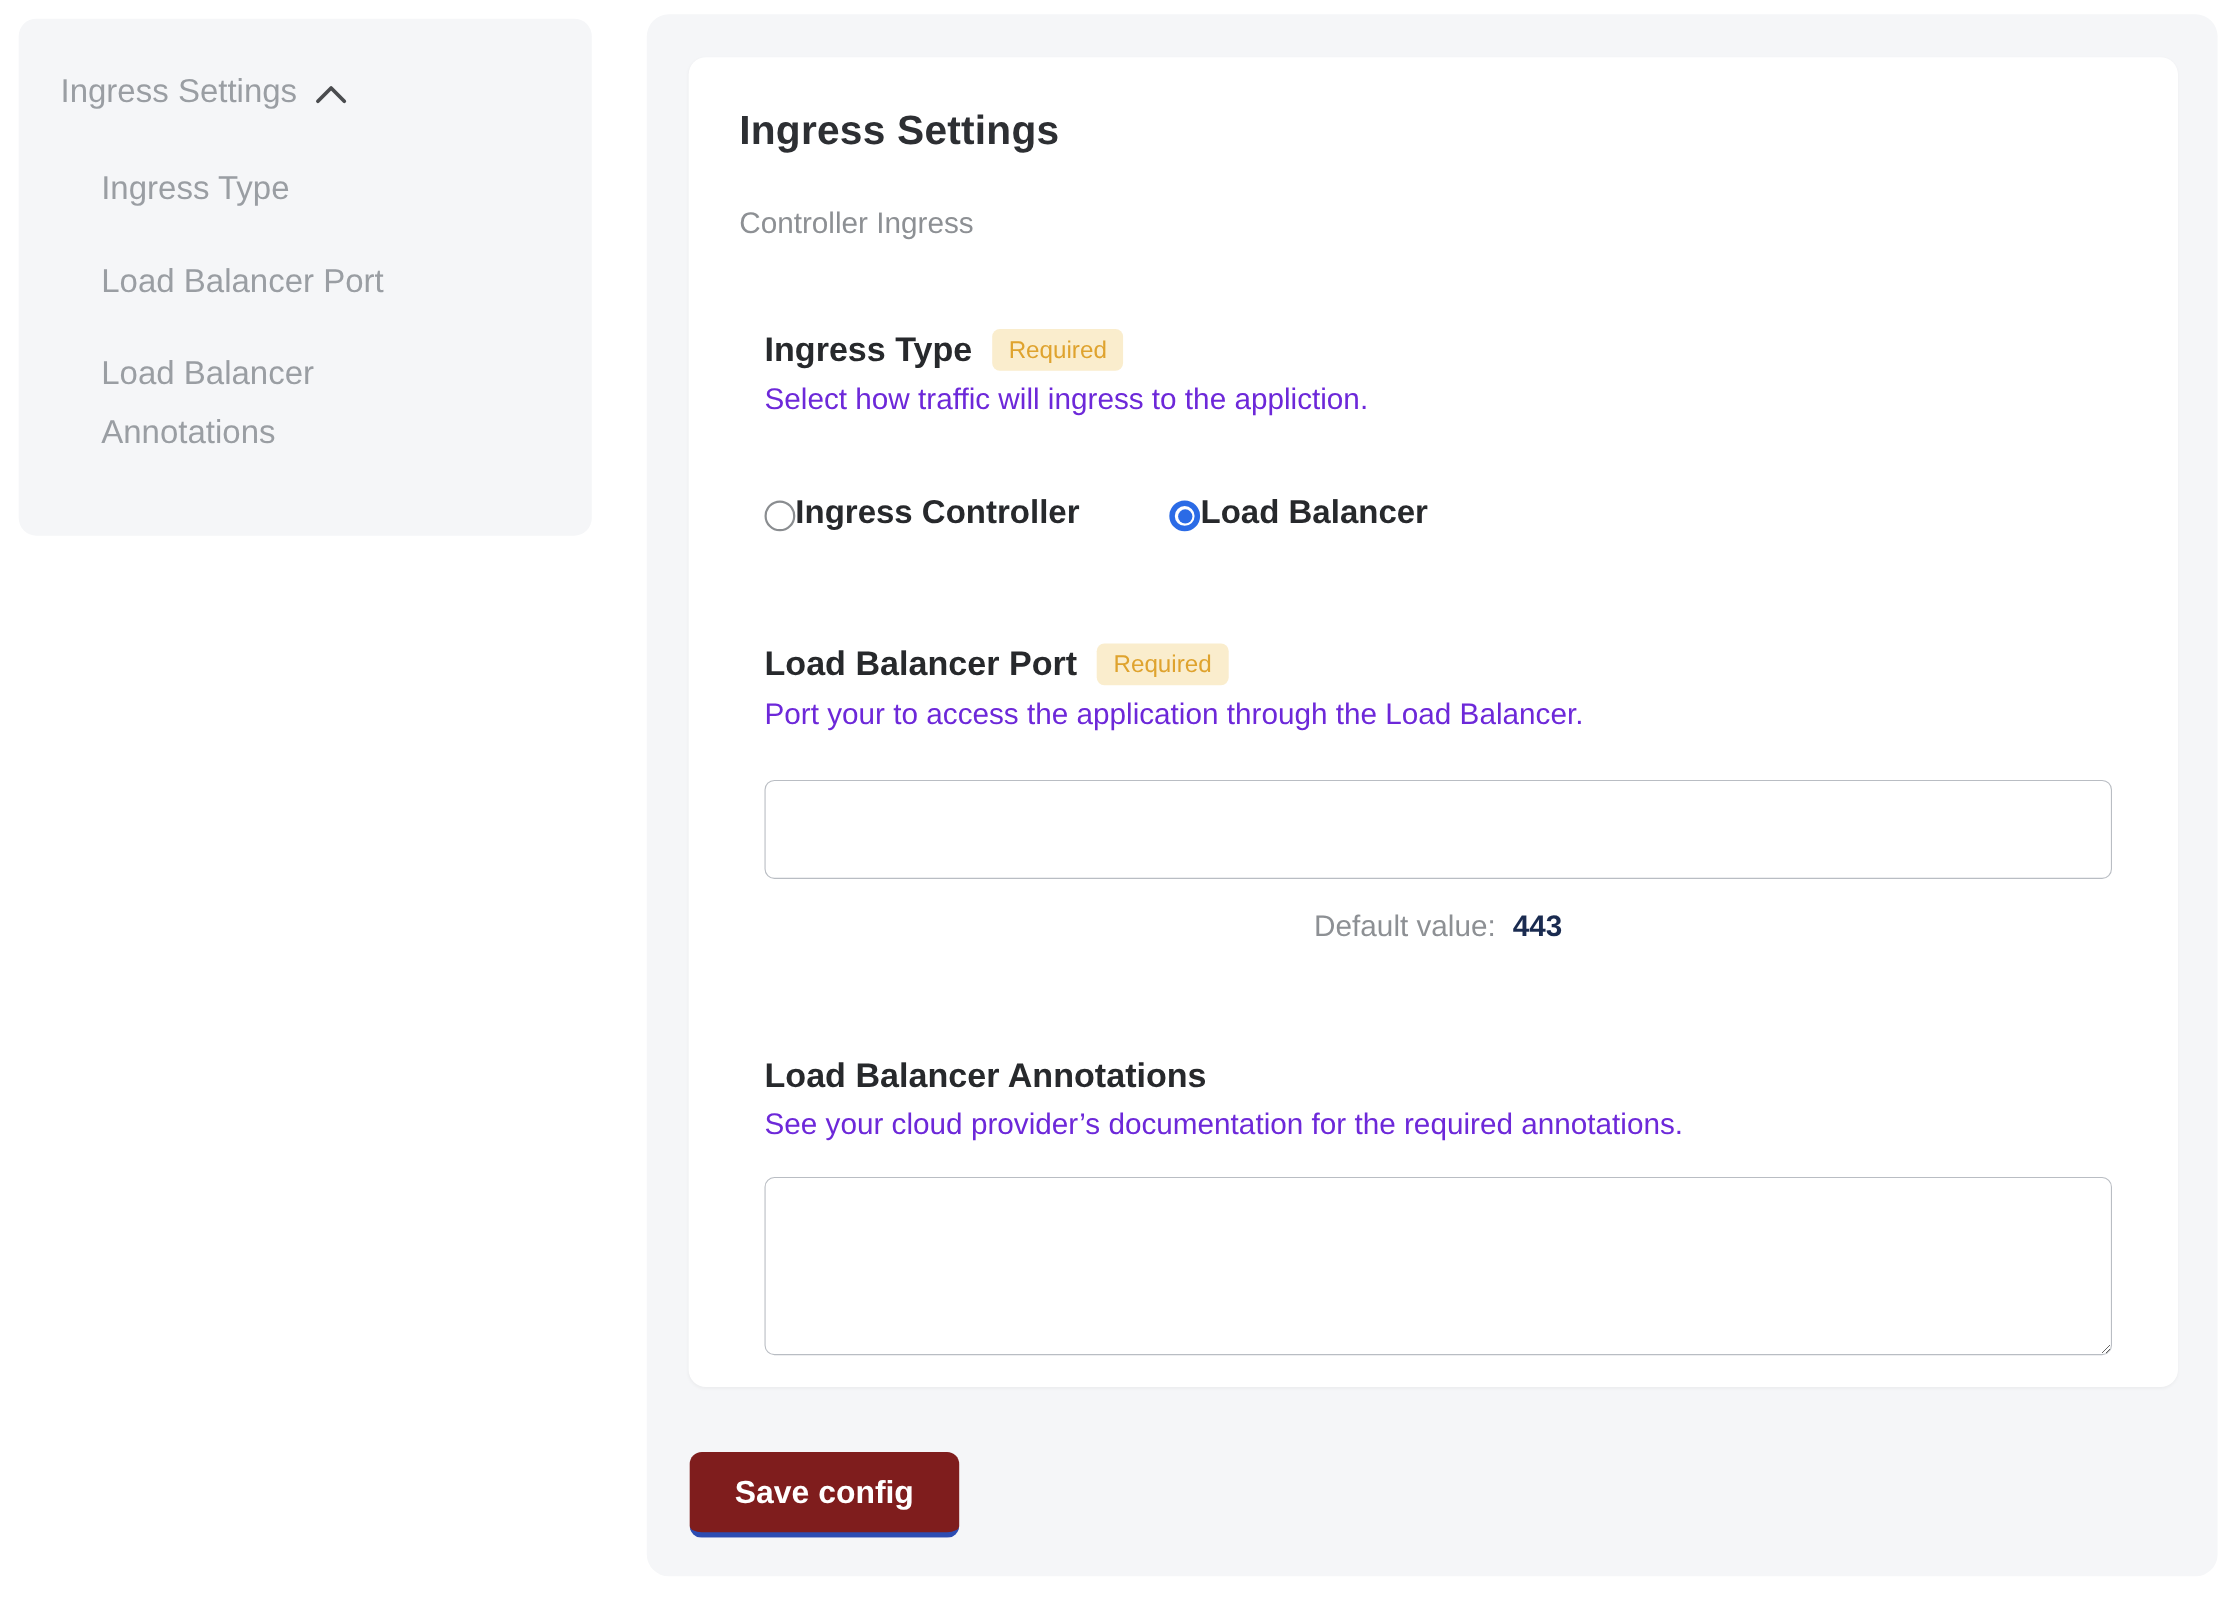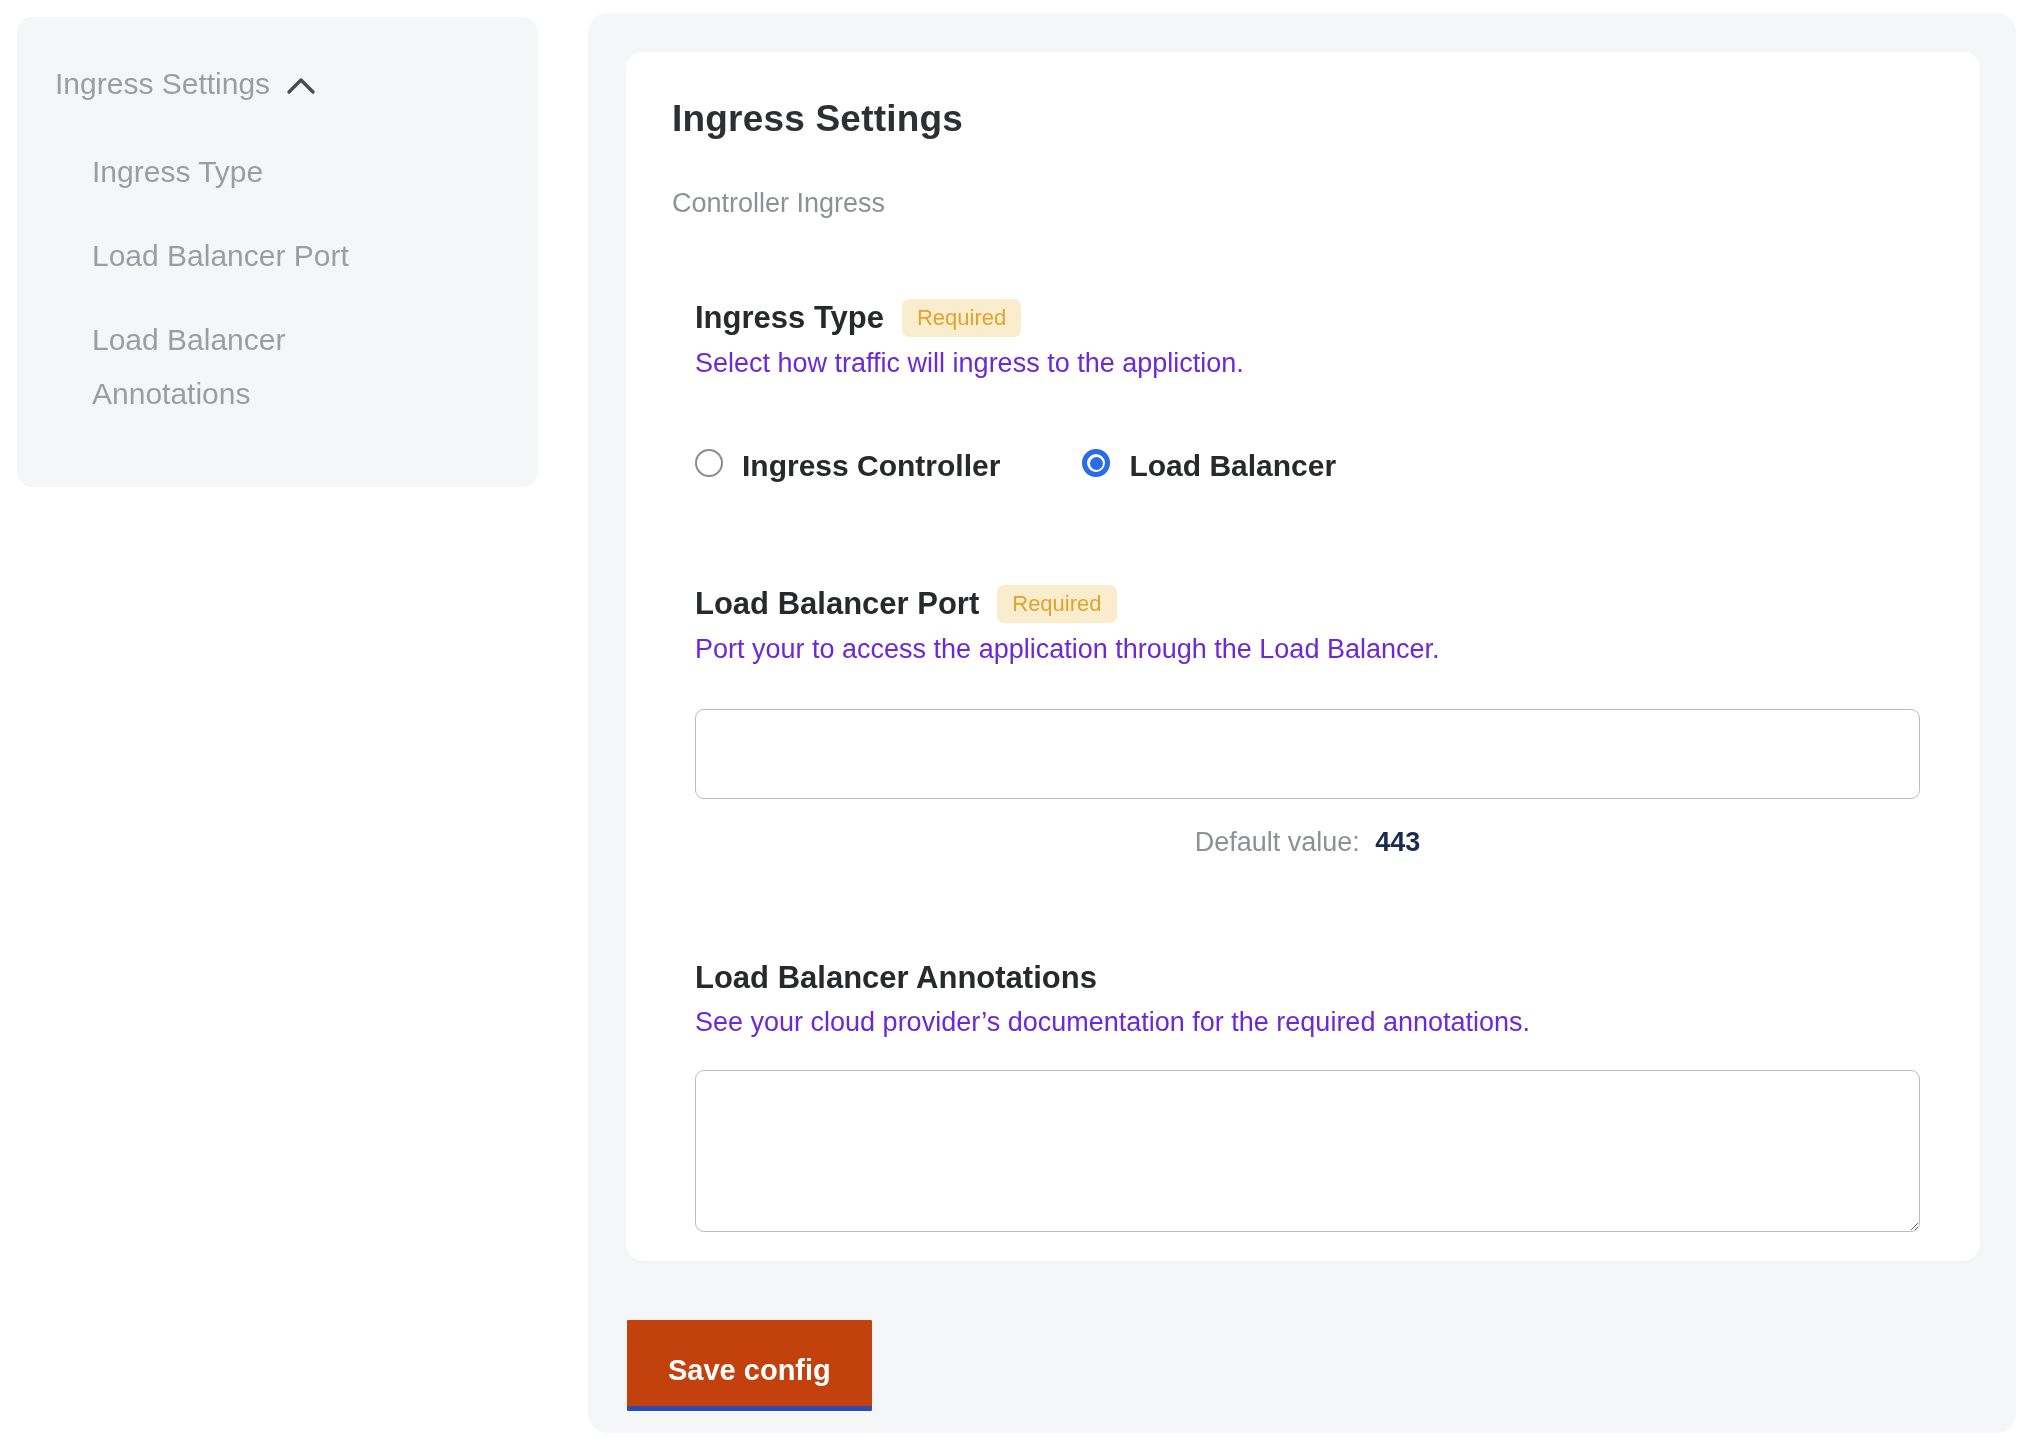--- a/index.html
+++ b/index.html
@@ -36,21 +36,21 @@
   .form { margin-top:80px; padding-left:23px; }
   .field-label-row { display:flex; align-items:center; gap:18px; }
   .field-label { font-size:31px; font-weight:600; color:#27292c; }
   .badge {
     background:#faedcd; color:#dfa32e; font-size:22px;
     padding:6px 15px; border-radius:7px;
   }
   .field-desc { margin-top:11px; font-size:27px; color:#6d28d9; }
 
   .radio-row { margin-top:70px; display:flex; align-items:center; gap:82px; }
-  .radio-option { display:flex; align-items:flex-start; gap:19px; cursor:pointer; }
+  .radio-option { display:flex; align-items:flex-end; cursor:pointer; }
   .radio-circle {
     width:28px; height:28px; border-radius:50%;
     border:2.5px solid #8a8d90; background:#ffffff; flex:none;
   }
   .radio-circle.selected {
     border:5.5px solid #2b6be6;
     display:flex; align-items:center; justify-content:center;
   }
   .radio-dot { width:13px; height:13px; border-radius:50%; background:#2b6be6; }
   .radio-label { font-size:30px; font-weight:600; color:#27292c; }
@@ -68,23 +68,23 @@
   .section-annotations { margin-top:102px; }
   .text-area {
     margin-top:32px; width:100%; height:162px;
     border:1.5px solid #b9bdc3; border-radius:9px; background:#ffffff;
     font-size:28px; padding:14px 20px; color:#27292c; outline:none;
     resize:both; font-family:"Liberation Sans", sans-serif;
   }
 
   .save-btn {
     position:absolute; left:39px; top:1307px;
-    background:#c2410c; color:#ffffff; border:none;
-    border-bottom:5px solid #2c4cb2; border-radius:1px;
-    font-size:29px; font-weight:700; padding:34px 41px 19px 41px;
+    background:#7f1d1d; color:#ffffff; border:none;
+    border-bottom:5px solid #2c4cb2; border-radius:11px;
+    font-size:29px; font-weight:700; padding:21px 41px 19px 41px;
     cursor:pointer; font-family:"Liberation Sans", sans-serif;
   }
 </style>
 </head>
 <body>
 
 <nav class="sidebar">
   <div class="sidebar-header">
     <span class="sidebar-header-label">Ingress Settings</span>
     <svg class="chevron-up" viewBox="0 0 30 22" fill="none">

